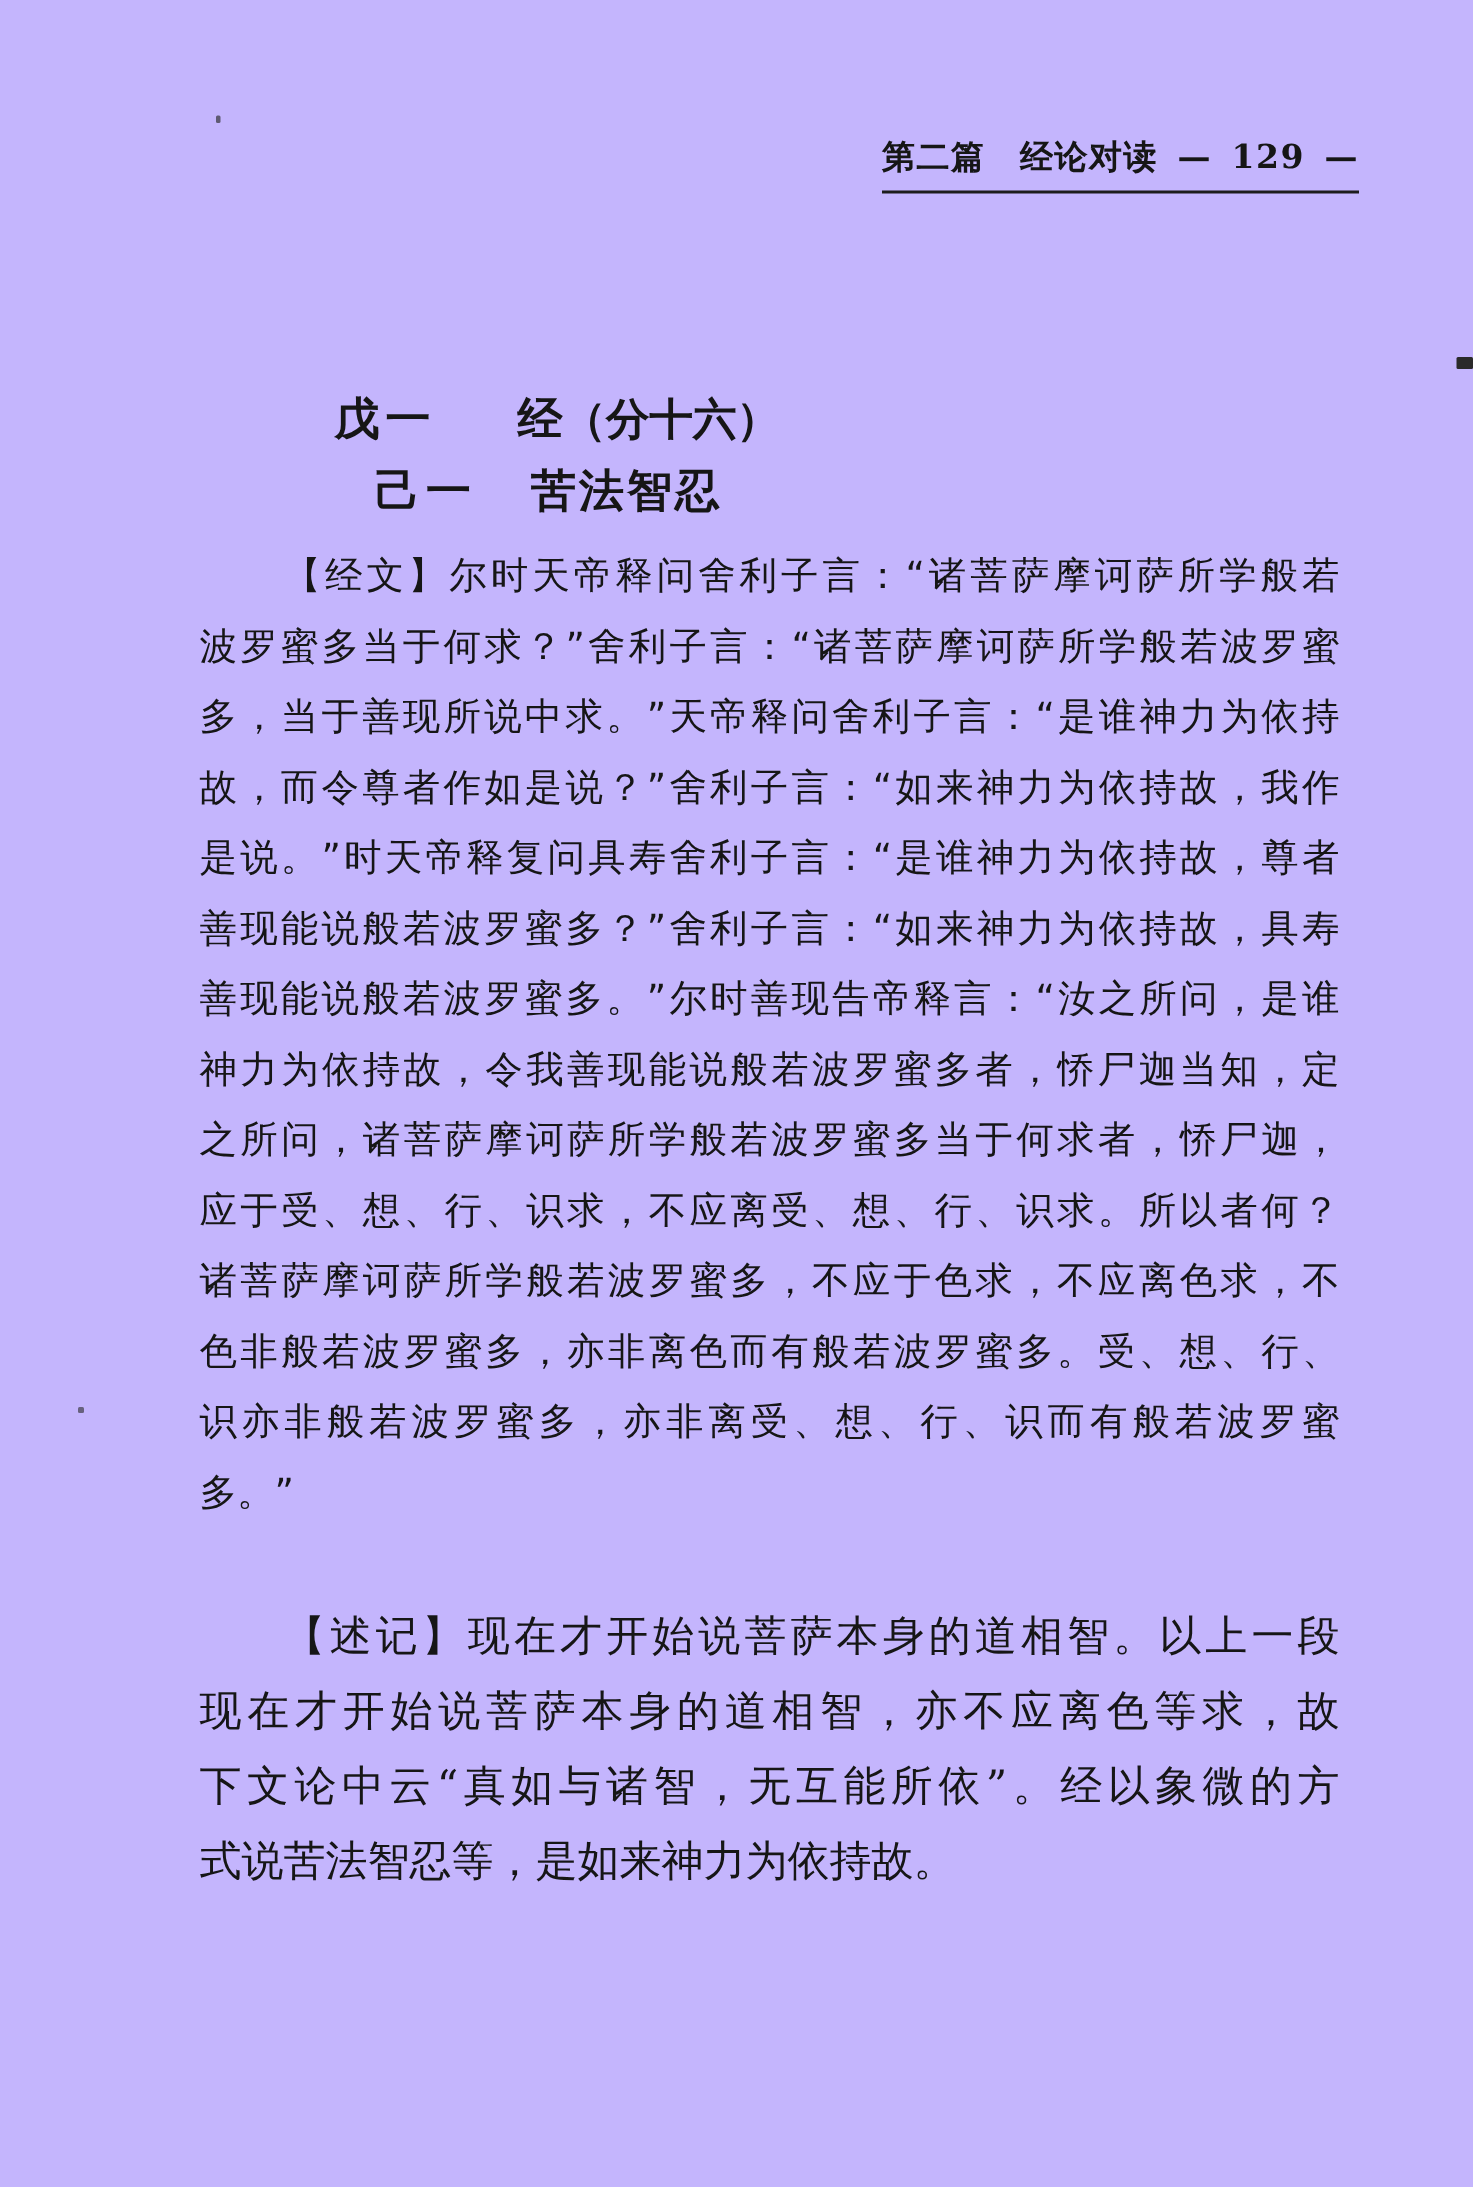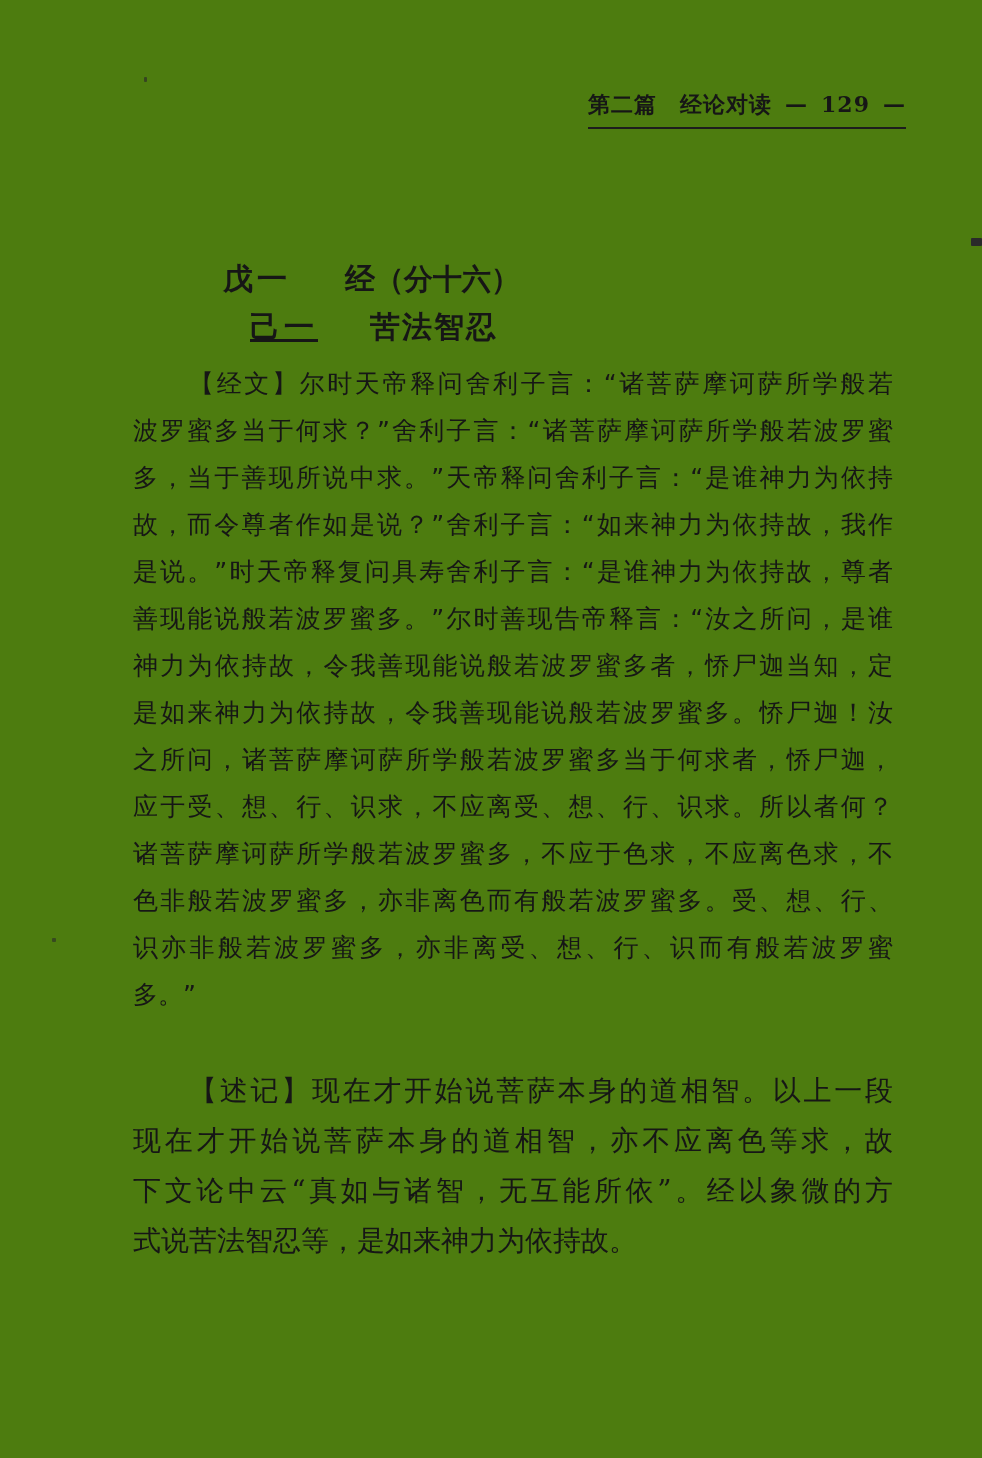--- a/index.html
+++ b/index.html
@@ -1,21 +1,21 @@
 <!DOCTYPE html>
 <html><head>
 <meta charset="utf-8">
 <style>
   html, body { margin: 0; padding: 0; background: #e8e8e8; }
   .page {
     position: relative;
     width: 982px;
     height: 1458px;
     margin: 0 auto;
-    background: #4d7c0f;
+    background: #c4b5fd;
     color: #161616;
     font-family: "DejaVu Sans", sans-serif;
     overflow: hidden;
   }
 
   
   .running-header {
     position: absolute;
     left: 588px;
     top: 90px;
@@ -66,21 +66,21 @@
   .heading-ji {
     position: absolute;
     left: 133px;
     top: 307px;
     padding-left: 117px;
     font-size: 30px;
     font-weight: 700;
     letter-spacing: 2px;
     white-space: nowrap;
   }
-  .heading-ji .h-label { margin-right: 52px; text-decoration: underline; }
+  .heading-ji .h-label { margin-right: 36px; }
 
   
   .para .line {
     text-align: justify;
     text-align-last: justify;
     text-justify: inter-character;
   }
   .para .line:first-child { text-indent: 56px; }
   .para .line:last-child { text-align-last: left; }
 
@@ -132,23 +132,23 @@
   <div class="heading-ji">
     <span class="h-label">己一</span><span>苦法智忍</span>
   </div>
 
   <div class="jingwen para">
       <div class="line">【经文】尔时天帝释问舍利子言：“诸菩萨摩诃萨所学般若</div>
       <div class="line">波罗蜜多当于何求？”舍利子言：“诸菩萨摩诃萨所学般若波罗蜜</div>
       <div class="line">多，当于善现所说中求。”天帝释问舍利子言：“是谁神力为依持</div>
       <div class="line">故，而令尊者作如是说？”舍利子言：“如来神力为依持故，我作</div>
       <div class="line">是说。”时天帝释复问具寿舍利子言：“是谁神力为依持故，尊者</div>
+      <div class="line">善现能说般若波罗蜜多？”舍利子言：“如来神力为依持故，具寿</div>
       <div class="line">善现能说般若波罗蜜多。”尔时善现告帝释言：“汝之所问，是谁</div>
       <div class="line">神力为依持故，令我善现能说般若波罗蜜多者，㤭尸迦当知，定</div>
-      <div class="line">是如来神力为依持故，令我善现能说般若波罗蜜多。㤭尸迦！汝</div>
       <div class="line">之所问，诸菩萨摩诃萨所学般若波罗蜜多当于何求者，㤭尸迦，</div>
       <div class="line">应于受、想、行、识求，不应离受、想、行、识求。所以者何？</div>
       <div class="line">诸菩萨摩诃萨所学般若波罗蜜多，不应于色求，不应离色求，不</div>
       <div class="line">色非般若波罗蜜多，亦非离色而有般若波罗蜜多。受、想、行、</div>
       <div class="line">识亦非般若波罗蜜多，亦非离受、想、行、识而有般若波罗蜜</div>
       <div class="line">多。”</div>
     </div>
 
   <div class="shuji para">
       <div class="line">【述记】现在才开始说菩萨本身的道相智。以上一段</div>

